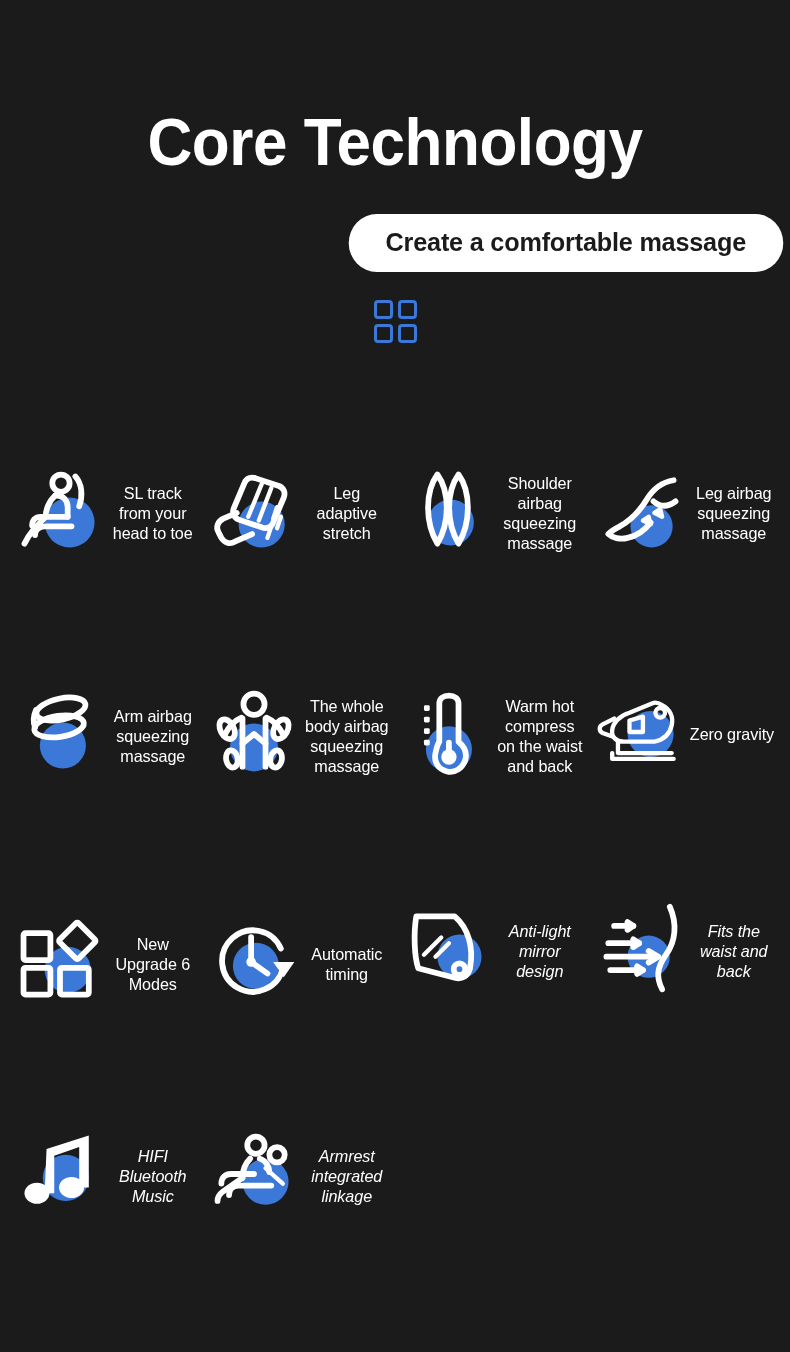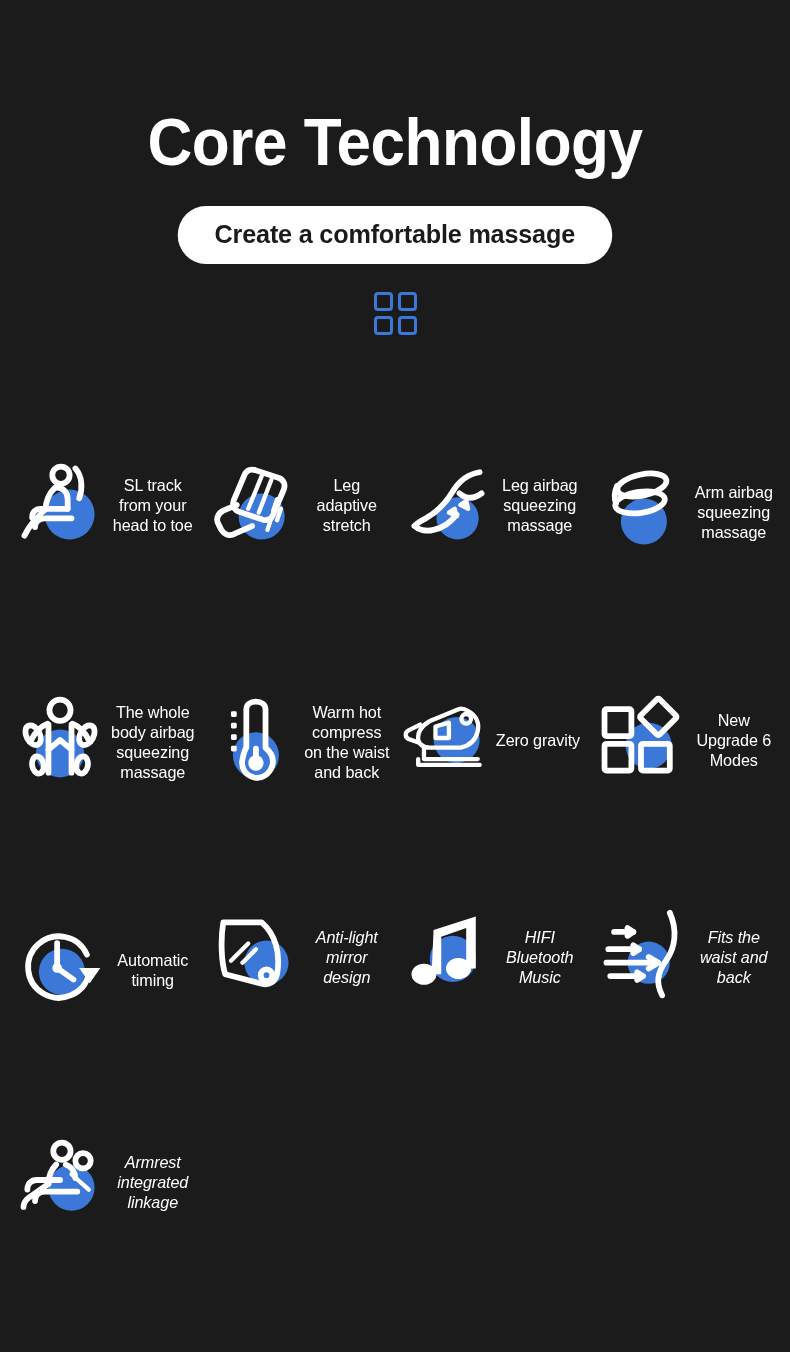--- a/index.html
+++ b/index.html
@@ -33,23 +33,23 @@
     font-family: "Liberation Sans Narrow", "Liberation Sans", sans-serif;
     font-size: 66px;
     line-height: 76px;
     font-weight: 700;
     letter-spacing: -0.5px;
     color: #ffffff;
     margin: 0;
     transform: scaleX(0.94);
   }
   .subtitle-wrap {
-    margin-top: 26px;
+    margin-top: 34px;
     display: flex;
-    justify-content: center;
+    justify-content: flex-end;
   }
   .subtitle-pill {
     display: inline-block;
     background: #ffffff;
     color: #1b1b1b;
     border-radius: 40px;
     padding: 13px 38px 15px 38px;
     font-size: 26px;
     line-height: 30px;
     font-weight: 700;
@@ -189,20 +189,30 @@
           <path class="wstroke-thin" d="M58 22 L44 56"></path>
           <path class="wstroke-thin" d="M68 26 L55 60"></path>
           <path class="wstroke-thin" d="M74 46 L70 58"></path>
           <path class="wstroke-thin" d="M68 66 L64 78"></path>
           <path class="wstroke-thin" d="M78 56 L74 68"></path>
         </svg>
       </div>
       <div class="feature-label">Leg adaptive stretch</div>
     </div>
 
+    <div class="feature row-1">
+      <div class="icon-box">
+        <svg viewBox="0 0 100 100">
+          <circle class="blue" cx="54" cy="62" r="24"></circle>
+          <path class="wstroke" d="M40 12 C53 30 53 62 40 84 C27 62 27 30 40 12 Z"></path>
+          <path class="wstroke" d="M62 12 C75 30 75 62 62 84 C49 62 49 30 62 12 Z"></path>
+        </svg>
+      </div>
+      <div class="feature-label">Shoulder airbag squeezing massage</div>
+    </div>
 
     <div class="feature row-1">
       <div class="icon-box">
         <svg viewBox="0 0 100 100">
           <circle class="blue" cx="61" cy="66" r="22"></circle>
           <path class="wstroke" d="M84 18 C72 20 62 28 56 38 C50 48 42 58 28 66 C22 69 18 72 16 74 C20 78 28 80 36 78 C46 76 54 70 60 62"></path>
           <path class="wstroke" d="M63 40 C70 46 78 46 86 40"></path>
           <path class="wstroke-thin" d="M52 60 L58 56 L60 64 Z"></path>
           <path class="wstroke-thin" d="M64 52 L70 48 L72 56 Z"></path>
         </svg>
@@ -304,32 +314,20 @@
       <div class="icon-box">
         <svg viewBox="0 0 100 100">
           <circle class="blue" cx="63" cy="58" r="23"></circle>
           <path class="wstroke" d="M18 16 L58 16 C72 28 78 48 74 70 C72 78 66 82 58 80 L20 70 C16 58 15 34 18 16 Z"></path>
           <path class="wstroke-thin" d="M26 56 L44 38"></path>
           <path class="wstroke-thin" d="M38 58 L52 44"></path>
           <circle class="wstroke" cx="63" cy="71" r="6"></circle>
         </svg>
       </div>
       <div class="feature-label">Anti-light mirror design</div>
-    </div>
-
-    <div class="feature row-4">
-      <div class="icon-box">
-        <svg viewBox="0 0 100 100">
-          <circle class="blue" cx="56" cy="54" r="24"></circle>
-          <path class="wfill" d="M36 24 L80 10 L80 64 L70 64 L70 22 L44 31 L44 70 L34 70 Z"></path>
-          <ellipse class="wfill" cx="26" cy="70" rx="13" ry="11"></ellipse>
-          <ellipse class="wfill" cx="62" cy="64" rx="13" ry="11"></ellipse>
-        </svg>
-      </div>
-      <div class="feature-label">HIFI Bluetooth Music</div>
     </div>
 
     <div class="feature row-4">
       <div class="icon-box">
         <svg viewBox="0 0 100 100">
           <circle class="blue" cx="58" cy="58" r="22"></circle>
           <path class="wstroke" d="M80 6 C88 24 86 42 76 56 C66 70 66 80 72 92"></path>
           <g class="wstroke" stroke-width="4">
             <path d="M22 26 L42 26"></path>
               <path d="M36 22 L42 26 L36 30"></path>
@@ -341,20 +339,32 @@
               <path d="M46 68 L52 72 L46 76"></path>
           </g>
         </svg>
       </div>
       <div class="feature-label">Fits the waist and back</div>
     </div>
 
     <div class="feature row-4">
       <div class="icon-box">
         <svg viewBox="0 0 100 100">
+          <circle class="blue" cx="56" cy="54" r="24"></circle>
+          <path class="wfill" d="M36 24 L80 10 L80 64 L70 64 L70 22 L44 31 L44 70 L34 70 Z"></path>
+          <ellipse class="wfill" cx="26" cy="70" rx="13" ry="11"></ellipse>
+          <ellipse class="wfill" cx="62" cy="64" rx="13" ry="11"></ellipse>
+        </svg>
+      </div>
+      <div class="feature-label">HIFI Bluetooth Music</div>
+    </div>
+
+    <div class="feature row-4">
+      <div class="icon-box">
+        <svg viewBox="0 0 100 100">
           <circle class="blue" cx="62" cy="58" r="24"></circle>
           <circle class="wstroke" cx="52" cy="20" r="9"></circle>
           <circle class="wstroke" cx="74" cy="30" r="8"></circle>
           <path class="wstroke" d="M46 34 C40 40 38 48 38 54"></path>
           <path class="wstroke" d="M38 54 L18 68 C14 71 12 74 12 78"></path>
           <path class="wstroke" d="M56 34 C62 36 66 42 66 48"></path>
           <path class="wstroke" d="M50 50 L26 50 C20 50 16 54 16 60"></path>
           <path class="wstroke" d="M68 62 L34 62 C28 62 24 66 24 72"></path>
           <path class="wstroke-thin" d="M62 44 L80 60"></path>
         </svg>

